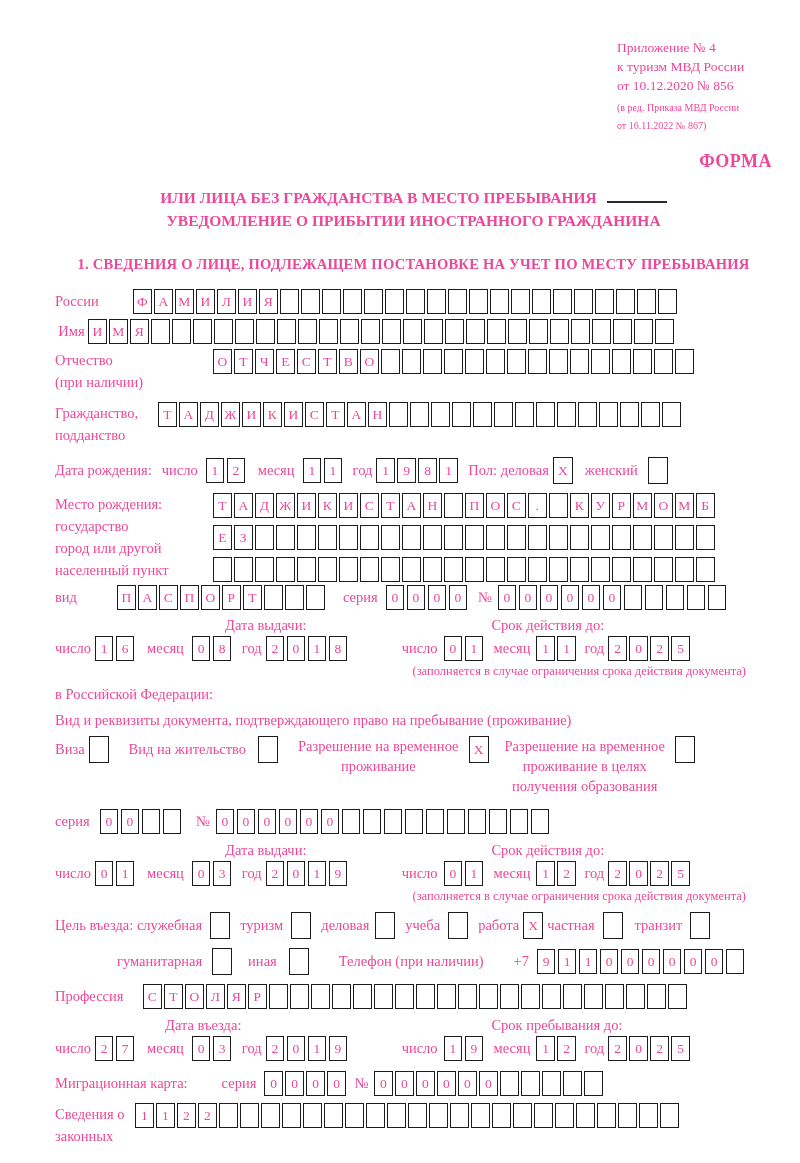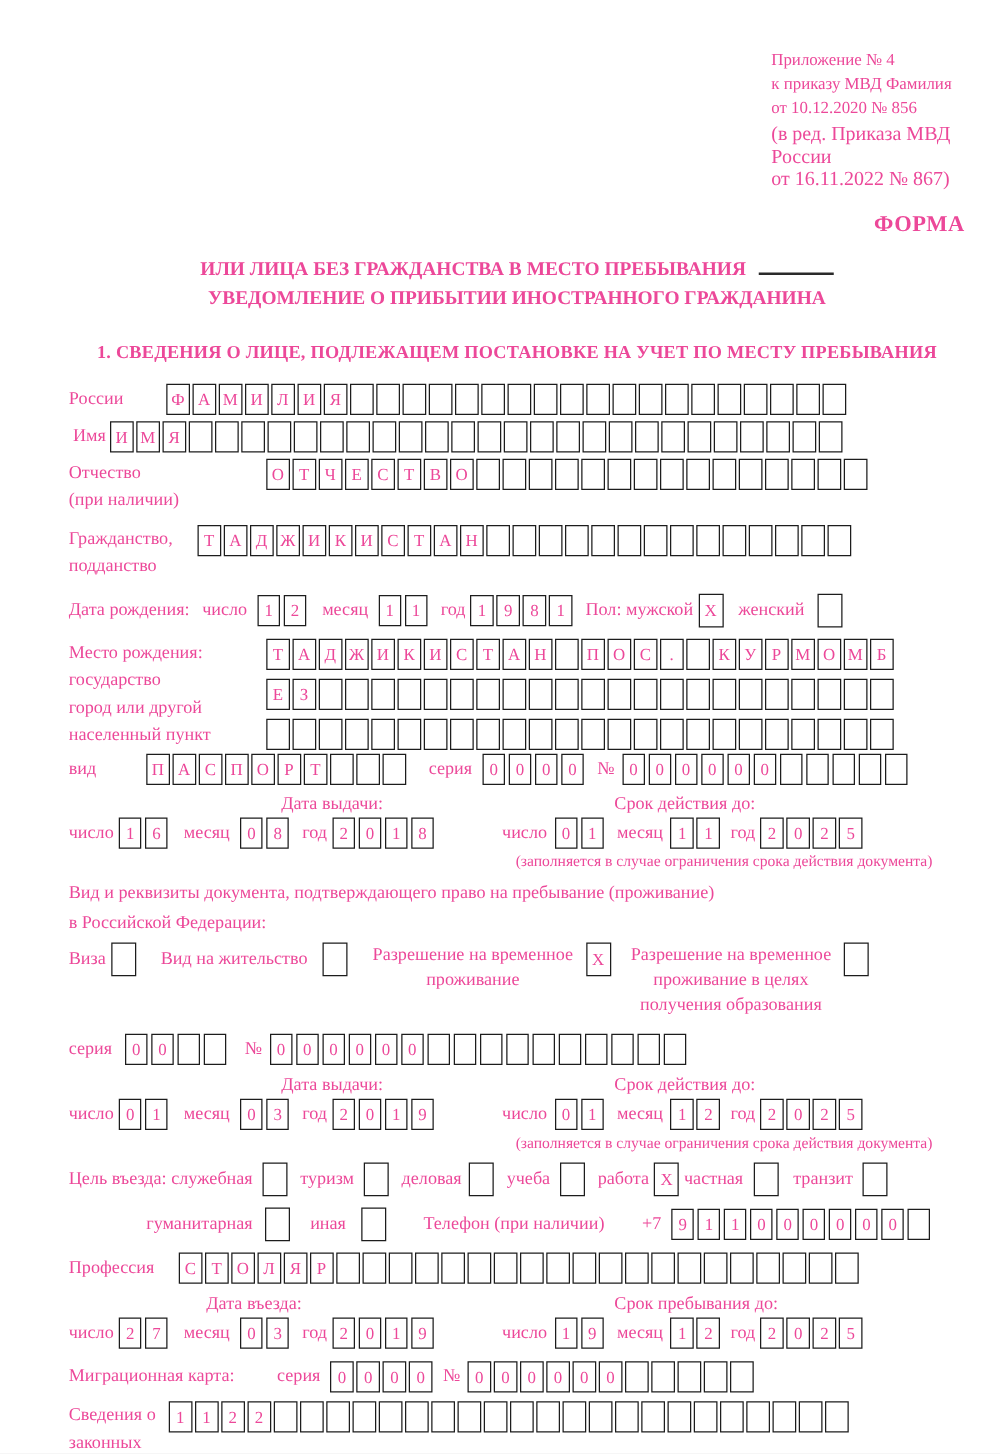--- a/index.html
+++ b/index.html
@@ -2,21 +2,21 @@
 <html><head>
 <meta charset="utf-8">
 <style>
   html,body{margin:0;padding:0;background:#e9e9e9;}
   .page{
     width:800px;height:1163px;margin:0 auto;background:#ffffff;color:#ec4899;
     font-family:"Liberation Serif","DejaVu Serif",serif;
     box-sizing:border-box;padding:38px 28px 0 55px;overflow:hidden;position:relative;
   }
   .hdr{margin-left:562px;font-size:13.5px;line-height:19px;}
-  .hdr .amend{font-size:16px;margin-top:4px;line-height:18px;}
+  .hdr .amend{font-size:10px;margin-top:4px;line-height:18px;}
   .forma{font-weight:bold;font-size:18px;text-align:right;margin-top:16px;letter-spacing:.5px;}
   .title{font-weight:bold;font-size:15.5px;text-align:center;line-height:23px;margin-top:14px;}
   .blank{display:inline-block;width:60px;border-bottom:2.2px solid #2a2a2a;height:13px;margin-left:10px;}
   .section-heading{font-weight:bold;font-size:14.6px;text-align:center;margin-top:24px;letter-spacing:.2px;}
   #form-body{margin-top:16px;}
   .row{display:flex;align-items:center;}
   .cellrow{margin-bottom:7px;}
   .cellrow:last-child{margin-bottom:0;}
   .cells{display:flex;flex:0 0 auto;}
   .cell{
@@ -32,21 +32,21 @@
   .glabel{flex:0 0 auto;font-size:14.5px;line-height:22px;}
   .fheading{text-align:center;font-weight:bold;font-size:14.3px;}
   .ftext{font-size:14.5px;}
 </style>
 </head>
 <body>
 
 <div class="page">
   <div class="hdr">
     <div>Приложение № 4</div>
-    <div>к приказу МВД Фамилия</div>
+    <div>к туризм МВД России</div>
     <div>от 10.12.2020 № 856</div>
     <div class="amend">
       <div>(в ред. Приказа МВД России</div>
       <div>от 16.11.2022 № 867)</div>
     </div>
   </div>
   <div class="forma">ФОРМА</div>
   <div class="title">
     <div>
       <span>ИЛИ ЛИЦА БЕЗ ГРАЖДАНСТВА В МЕСТО ПРЕБЫВАНИЯ</span><span class="blank"></span>
@@ -199,21 +199,21 @@
           <div class="cell">1</div>
           <div class="cell">1</div>
         </span>
         <span class="lbl" style="margin-left: 8px;">год</span>
         <span class="cells" style="margin-left: 4px;">
           <div class="cell">1</div>
           <div class="cell">9</div>
           <div class="cell">8</div>
           <div class="cell">1</div>
         </span>
-        <span class="lbl" style="margin-left: 8px;">Пол: мужской</span>
+        <span class="lbl" style="margin-left: 8px;">Пол: деловая</span>
         <div class="cell cbox" style="margin-left: 4px;">X</div>
         <span class="lbl" style="margin-left: 12px;">женский</span>
         <div class="cell cbox" style="margin-left: 10px;"></div>
       </div>
       <div class="grouprow" style="margin-top: 9px;">
         <div class="glabel" style="width: 158px;">
           <div>Место рождения:</div>
           <div>государство</div>
           <div>город или другой</div>
           <div>населенный пункт</div>
@@ -372,22 +372,22 @@
         </span>
         <span class="lbl" style="margin-left: 6px;">год</span>
         <span class="cells" style="margin-left: 4px;">
           <div class="cell">2</div>
           <div class="cell">0</div>
           <div class="cell">2</div>
           <div class="cell">5</div>
         </span>
       </div>
       <div class="ftext" style="text-align: right; padding-right: 26px; font-size: 12.5px; margin-top: 3px;">(заполняется в случае ограничения срока действия документа)</div>
+      <div class="ftext" style="margin-top: 7px;">в Российской Федерации:</div>
       <div class="ftext" style="margin-top: 9px;">Вид и реквизиты документа, подтверждающего право на пребывание (проживание)</div>
-      <div class="ftext" style="margin-top: 7px;">в Российской Федерации:</div>
       <div class="row" style="align-items: flex-start; margin-top: 7px;">
         <span class="lbl" style="line-height: 27px;">Виза</span>
         <div class="cell cbox" style="margin-left: 4px;"></div>
         <span class="lbl" style="margin-left: 20px; line-height: 27px;">Вид на жительство</span>
         <div class="cell cbox" style="margin-left: 12px;"></div>
         <span class="stack" style="margin-left: 20px;">
           <div>Разрешение на временное</div>
           <div>проживание</div>
         </span>
         <div class="cell cbox" style="margin-left: 10px;">X</div>

